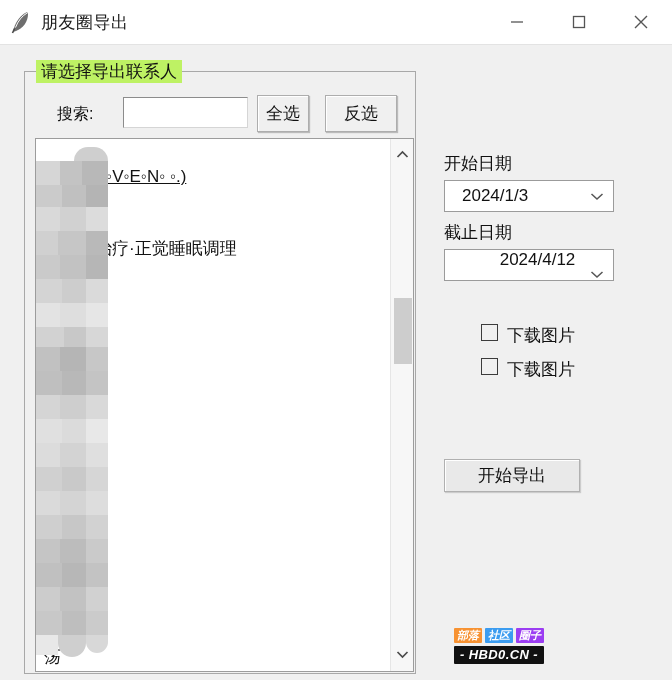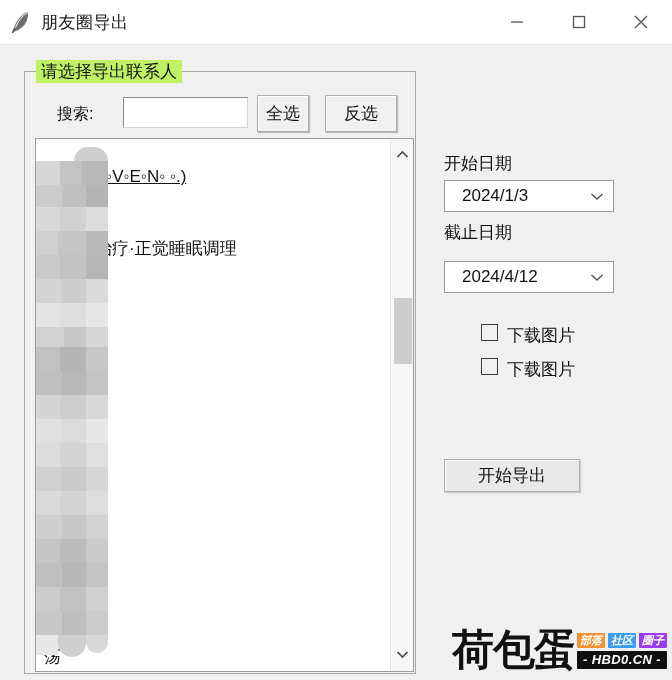--- a/index.html
+++ b/index.html
@@ -212,21 +212,21 @@
     left: 444px;
     width: 170px;
     height: 32px;
     background: #ffffff;
     border: 1px solid #9b9b9b;
     box-sizing: border-box;
     display: flex;
     align-items: center;
   }
   .combo-start { top: 180px; }
-  .combo-end   { top: 261px; }
+  .combo-end   { top: 249px; flex-direction: column; }
   .combo-value {
     font-size: 17px;
     color: #111;
     padding-left: 17px;
     white-space: nowrap;
   }
   .combo-arrow {
     margin-left: auto;
     margin-right: 9px;
     color: #4a4a4a;
@@ -498,21 +498,20 @@
   <span class="check-label">下载图片</span>
 </div>
 <div class="checkrow check-video">
   <span class="checkbox"></span>
   <span class="check-label">下载图片</span>
 </div>
 
 <button class="btn-export">开始导出</button>
 
 <div class="watermark">
-  <div class="wm-text">荷包蛋</div>
   <div class="wm-right">
     <div class="wm-badges" id="wm-badges">
         <span class="wm-badge" style="background: rgb(247, 146, 50);">部落</span>
         <span class="wm-badge" style="background: rgb(59, 156, 240);">社区</span>
         <span class="wm-badge" style="background: rgb(155, 61, 242);">圈子</span>
       </div>
     <div class="wm-url">- HBD0.CN -</div>
   </div>
 </div>
 

